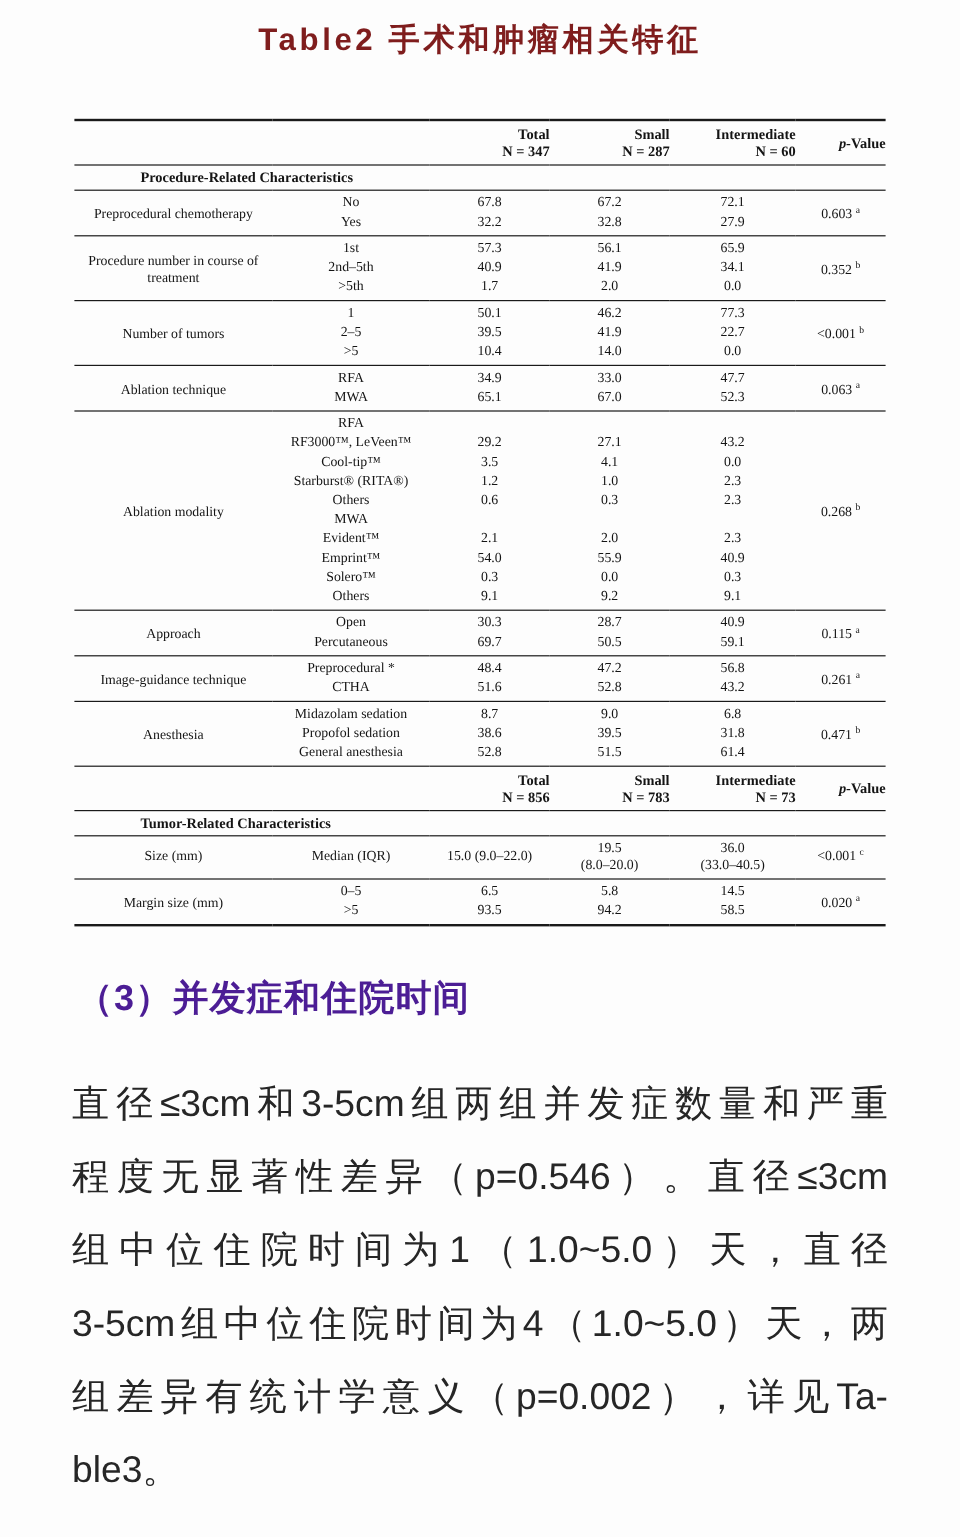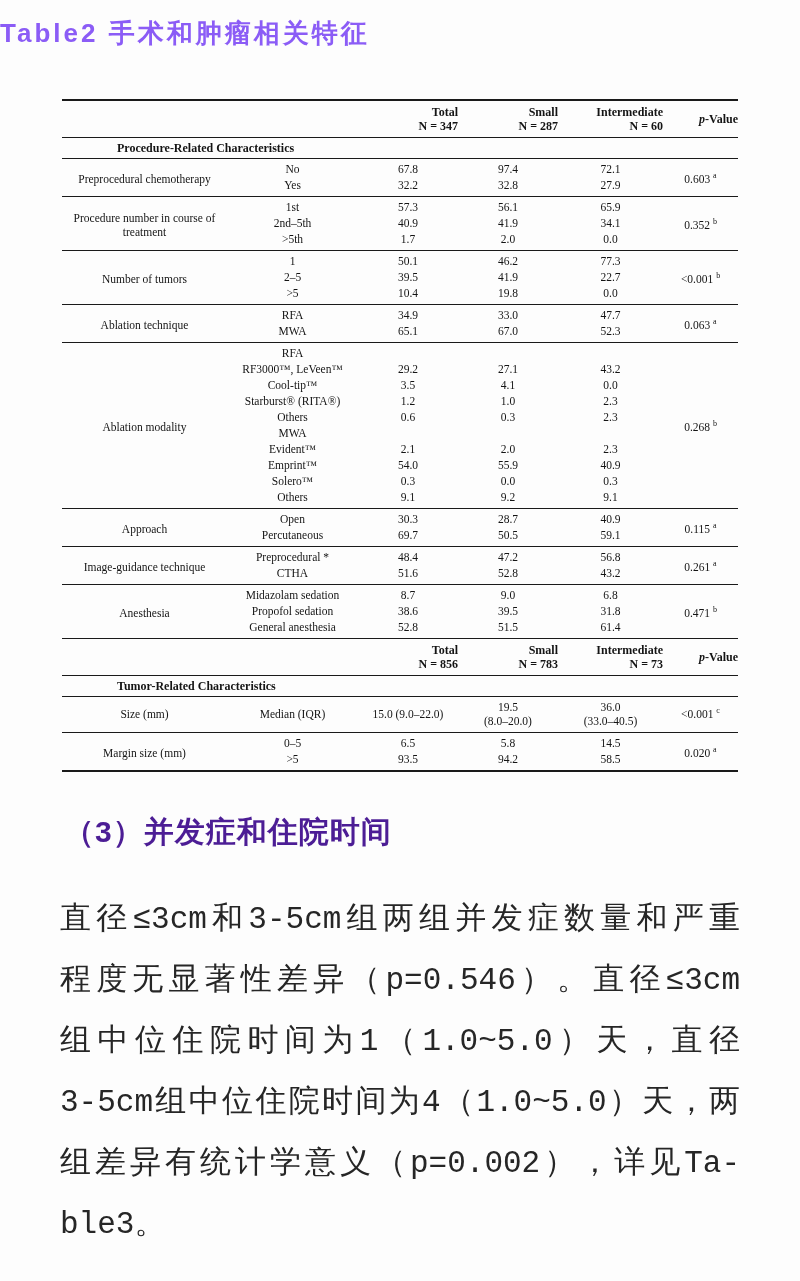--- a/index.html
+++ b/index.html
@@ -2,23 +2,23 @@
 <html><head>
 <meta charset="utf-8">
 <style>
   html,body{margin:0;padding:0;}
   body{
     width:800px;height:1281px;background:#fdfdfd;
     font-family:"Liberation Sans","DejaVu Sans",sans-serif;
     overflow:hidden;
   }
   .doc-title{
-    margin:16px 0 0 0;
+    margin:16px 0 0 0;text-align:center;
     font:bold 26px "Liberation Sans","DejaVu Sans",sans-serif;
-    letter-spacing:3px;color:#8b5cf6;
+    letter-spacing:3px;color:#7f1d1d;
   }
   .table-wrap{margin:48px 62px 0 62px;}
   table.char-table{
     width:676px;border-collapse:collapse;table-layout:fixed;
     font-family:"Liberation Serif","DejaVu Serif",serif;color:#141414;
     border-top:2px solid #1a1a1a;border-bottom:2px solid #1a1a1a;
   }
   table.char-table td{
     text-align:center;vertical-align:middle;
     font-size:11.5px;line-height:14px;padding:1px 2px;
@@ -43,21 +43,21 @@
     margin:40px 0 0 64px;
     font:bold 30px "Liberation Sans","DejaVu Sans",sans-serif;
     letter-spacing:1px;color:#4c1d95;
   }
   .paragraph{
     margin:36px 60px 0 60px;width:680px;
     font-size:31px;color:#262626;
   }
   .para-line{
     line-height:61px;white-space:nowrap;
-    text-align:justify;text-align-last:justify;font-family:Liberation Mono, monospace;
+    text-align:justify;text-align-last:justify;
   }
   .para-line.last{text-align:left;text-align-last:left;}
 </style>
 </head>
 <body>
 
 <div class="page">
 
   <h1 class="doc-title">Table2 手术和肿瘤相关特征</h1>
 
@@ -88,21 +88,21 @@
             </td>
             <td><span class="it">p</span>-Value</td>
           </tr>
           <tr class="section-title">
             <td colspan="6">Procedure-Related Characteristics</td>
           </tr>
           <tr class="group-first pad-top">
             <td class="cat" rowspan="2">Preprocedural chemotherapy</td>
             <td>No</td>
             <td>67.8</td>
-            <td>97.4</td>
+            <td>67.2</td>
             <td>72.1</td>
             <td class="pcell" rowspan="2">0.603 <sup>a</sup></td>
           </tr>
           <tr class="pad-bot">
             <td>Yes</td>
             <td>32.2</td>
             <td>32.8</td>
             <td>27.9</td>
           </tr>
           <tr class="group-first pad-top">
@@ -135,21 +135,21 @@
           </tr>
           <tr class="">
             <td>2–5</td>
             <td>39.5</td>
             <td>41.9</td>
             <td>22.7</td>
           </tr>
           <tr class="pad-bot">
             <td>&gt;5</td>
             <td>10.4</td>
-            <td>19.8</td>
+            <td>14.0</td>
             <td>0.0</td>
           </tr>
           <tr class="group-first pad-top">
             <td class="cat" rowspan="2">Ablation technique</td>
             <td>RFA</td>
             <td>34.9</td>
             <td>33.0</td>
             <td>47.7</td>
             <td class="pcell" rowspan="2">0.063 <sup>a</sup></td>
           </tr>

